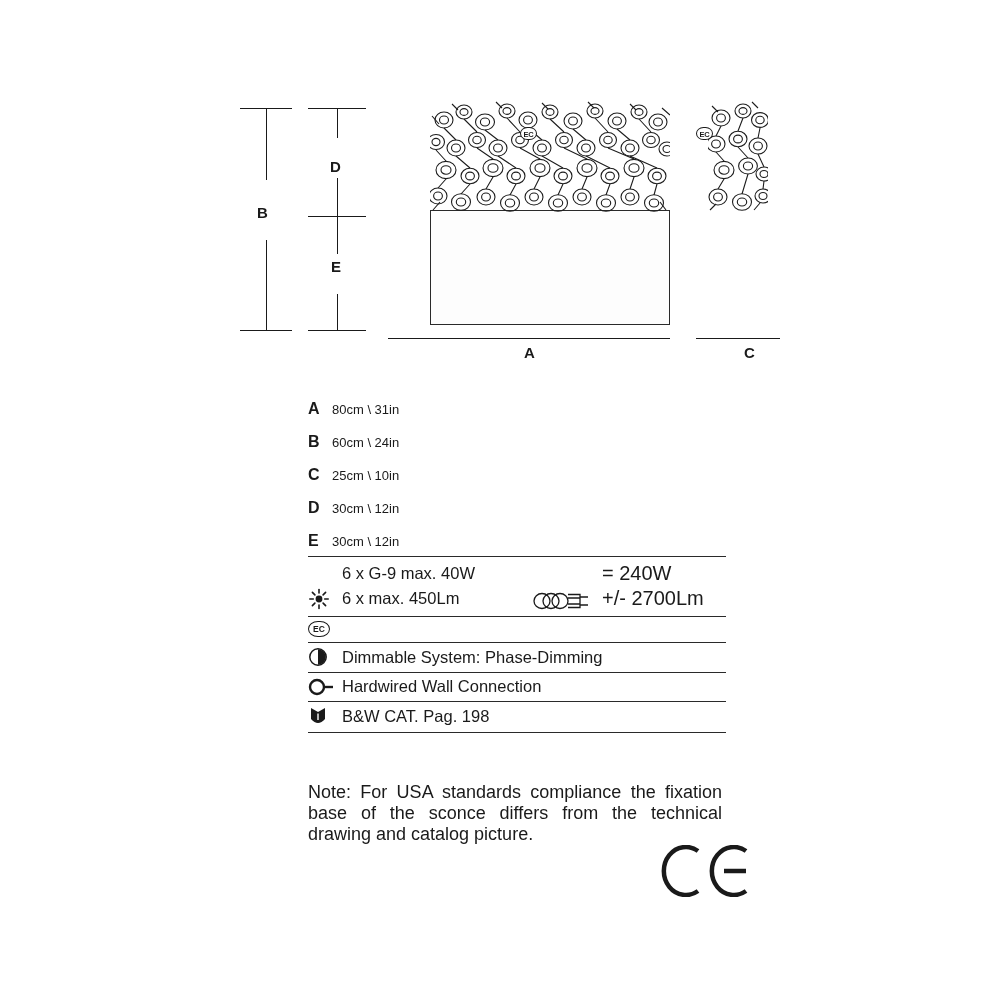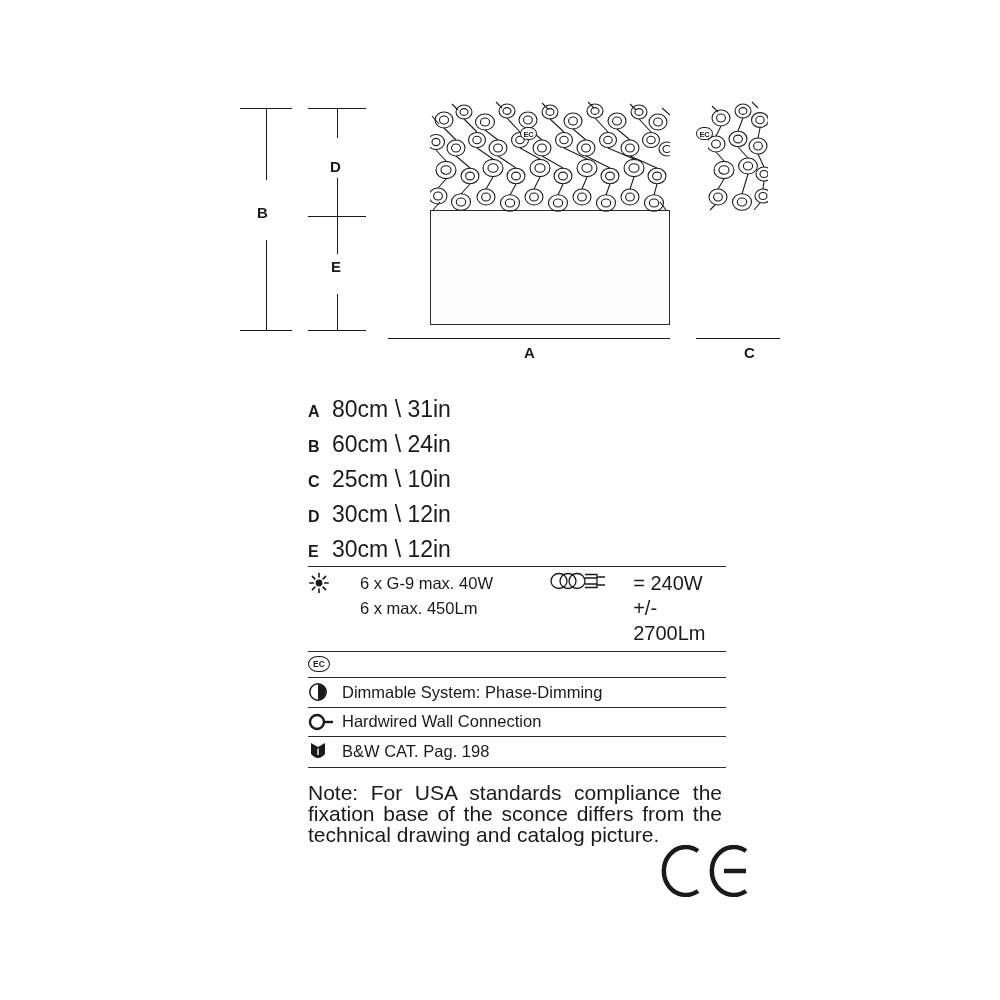--- a/index.html
+++ b/index.html
@@ -108,47 +108,46 @@
     display: flex;
     align-items: baseline;
     font-size: 17px;
     line-height: 25px;
   }
   .dim-key {
     width: 24px;
     font-weight: bold;
     font-size: 16px;
   }
-  .dim-val { font-size: 23px; margin-top: 8px; }
+  .dim-val { font-size: 13px; margin-top: 8px; }
 
   .icon-cell {
     width: 34px;
     min-width: 34px;
     display: flex;
     align-items: center;
     justify-content: flex-start;
   }
   .spec-text { font-size: 16.5px; }
 
   .lamp-grid {
     display: flex;
-    align-items: flex-start;
+    align-items: flex-end;
     width: 100%;
-    gap: 18px;
   }
   .lamp-left { width: 182px; }
   .lamp-left div { font-size: 16.5px; line-height: 25px; }
   .lamp-mid { width: 78px; display:flex; align-items:center; justify-content:center;}
   .lamp-right div { font-size: 20px; line-height: 25px; }
 
   .note {
     position: absolute;
     left: 308px;
     width: 414px;
-    font-size: 21px;
+    font-size: 18px;
     line-height: 21px;
     text-align: justify;
   }
 
   .ce {
     position: absolute;
     font-family: "Liberation Sans", sans-serif;
   }
 </style>
 </head>

